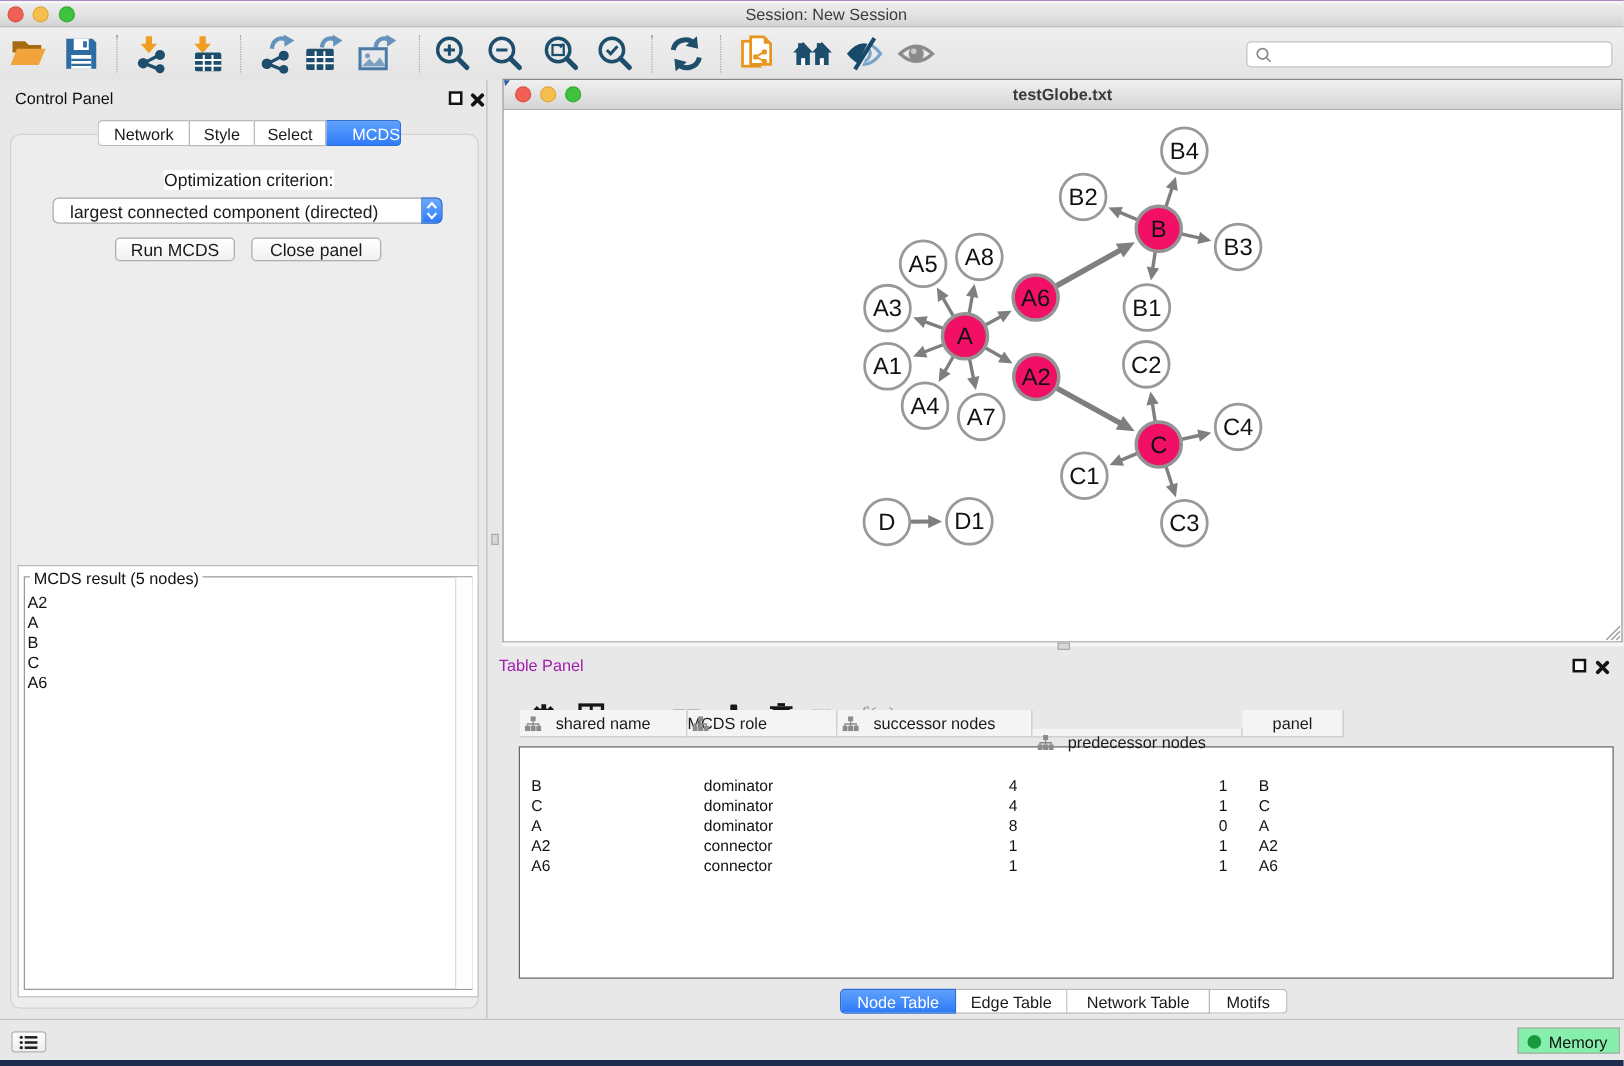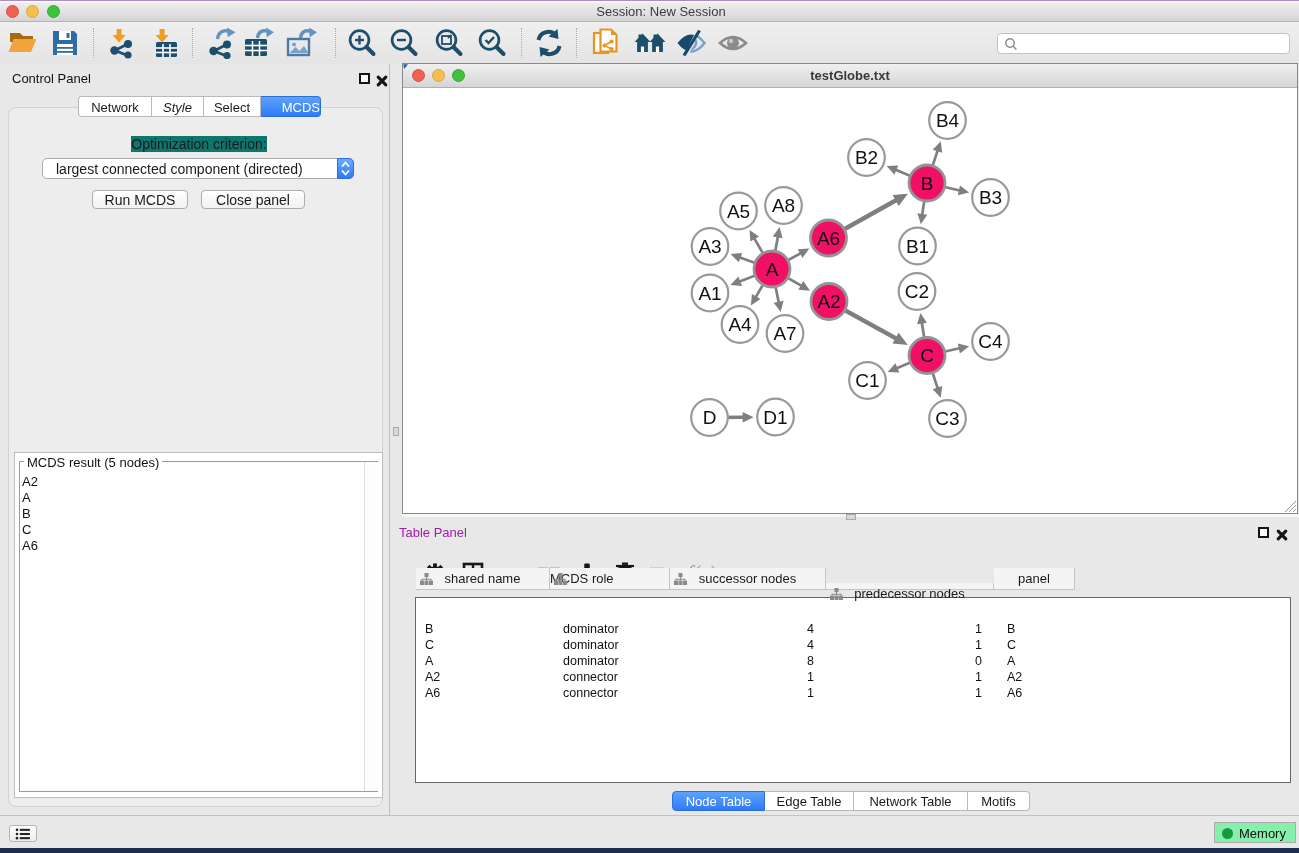--- a/index.html
+++ b/index.html
@@ -191,26 +191,26 @@
       <g stroke="#141414" stroke-width="3.1" stroke-linecap="round">
         <line x1="2.2" y1="2.2" x2="9.8" y2="9.8"></line>
         <line x1="9.8" y1="2.2" x2="2.2" y2="9.8"></line>
       </g>
     </svg></div>
 
 <div class="abs" style="left:8px;top:107px;width:375px;height:700px;background:#ededed;border:1px solid #d2d2d2;border-radius:8px;"></div>
 
 <div class="abs" style="left:78px;top:96px;height:21px;display:flex;font-size:13px;">
   <div style="width:73px;background:#fff;border:1px solid #b9b9b9;border-right:none;border-radius:4px 0 0 4px;text-align:center;line-height:21px;color:#1a1a1a;">Network</div>
-  <div style="width:52px;background:#fff;border:1px solid #b9b9b9;border-right:none;text-align:center;line-height:21px;color:#1a1a1a;font-style:italic;">Style</div>
+  <div style="width:52px;background:#fff;border:1px solid #b9b9b9;border-right:none;text-align:center;line-height:21px;color:#1a1a1a;">Style</div>
   <div style="width:58px;background:#fff;border:1px solid #b9b9b9;text-align:center;line-height:21px;color:#1a1a1a;">Select</div>
   <div style="width:60px;background:linear-gradient(#5ea1fc,#2e7bf8);border:1px solid #2d6fd8;border-left:none;border-radius:0 4px 4px 0;text-align:right;line-height:21px;color:#fff;">MCDS</div>
 </div>
 
-<div class="abs" style="left:8px;top:136px;width:382px;text-align:center;font-size:14px;color:#1a1a1a;"><span style="background:#0f766e;">Optimization criterion:</span></div>
+<div class="abs" style="left:8px;top:136px;width:382px;text-align:center;font-size:14px;color:#1a1a1a;"><span style="background:#ffffff;">Optimization criterion:</span></div>
 <div class="abs" style="left:42px;top:158px;width:312px;height:21px;background:#fff;border:1px solid #ababab;border-radius:5px;">
   <div style="position:absolute;left:13px;top:2px;font-size:14px;color:#1a1a1a;">largest connected component (directed)</div>
   <div style="position:absolute;right:-1px;top:-1px;width:17px;height:21px;background:linear-gradient(#6aabff,#2e7bf8);border-radius:0 5px 5px 0;border:1px solid #2d6fd8;">
     <svg width="11" height="15" viewBox="0 0 11 15" style="position:absolute;left:2px;top:2px;">
         <path d="M2 5.5 L5.5 1.5 L9 5.5" fill="none" stroke="#fff" stroke-width="1.8"></path>
         <path d="M2 9.5 L5.5 13.5 L9 9.5" fill="none" stroke="#fff" stroke-width="1.8"></path>
       </svg>
   </div>
 </div>
 <div class="abs" style="left:92px;top:190px;width:96px;height:19px;background:linear-gradient(#ffffff,#f1f1f1);border:1px solid #adadad;border-radius:4px;text-align:center;line-height:18px;font-size:14px;color:#1a1a1a;">Run MCDS</div>

